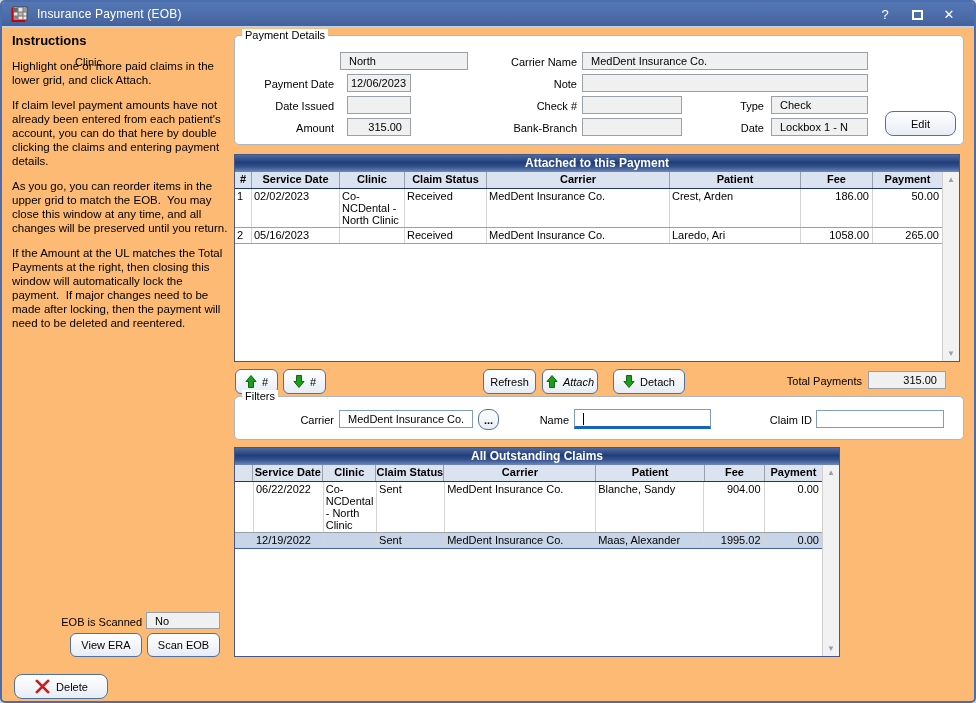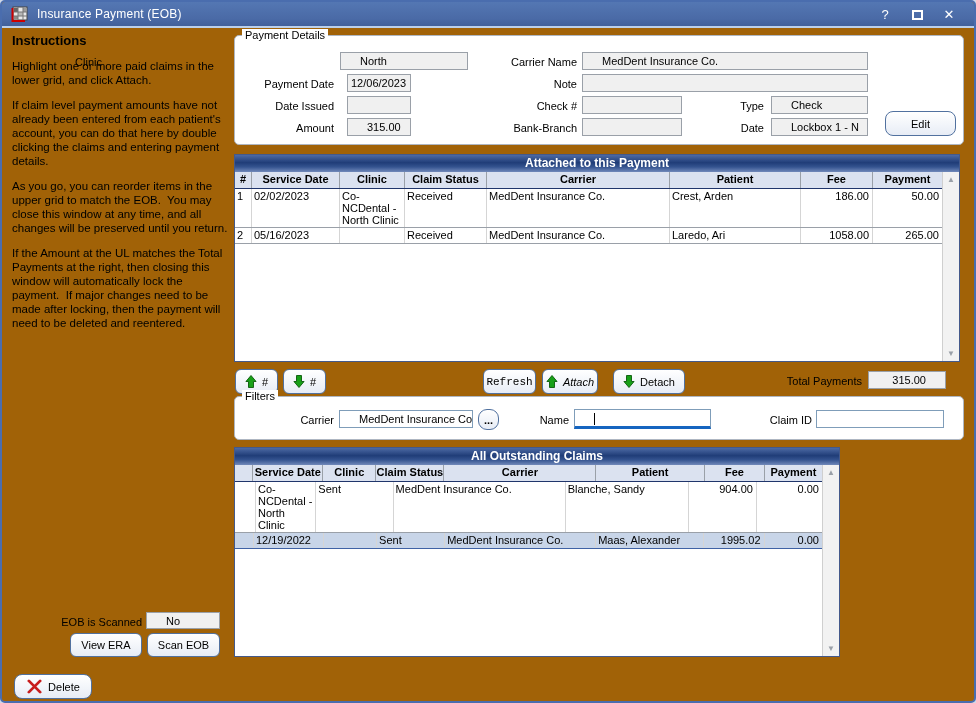--- a/index.html
+++ b/index.html
@@ -1,35 +1,35 @@
 <!DOCTYPE html>
 <html><head>
 <meta charset="utf-8">
 <style>
   * { margin:0; padding:0; box-sizing:border-box; }
   html,body { background:#cfd8e8; }
   body { font-family:"Liberation Sans", sans-serif; }
 
-  .win { position:relative; width:976px; height:703px; background:#a16207;
+  .win { position:relative; width:976px; height:703px; background:#fdba74;
          border:2px solid #4a6dae; border-radius:5px; overflow:hidden; }
 
   
   .titlebar { position:absolute; left:0; top:0; right:0; height:26px;
     background:linear-gradient(180deg,#5477b3 0%,#4a6aa6 70%,#42609a 100%);
     border-bottom:2px solid #bcd0ea;
     display:flex; align-items:center; padding:0 9px; color:#fff; }
   .tb-title { font-size:12px; margin-left:9px; letter-spacing:.2px; }
   .tb-controls { margin-left:auto; display:flex; align-items:center; gap:0; }
   .tb-btn { width:32px; text-align:center; font-size:13px; color:#fff; cursor:default; }
   .tb-max { display:inline-block; width:11px; height:10px; border:2px solid #fff; vertical-align:middle; }
 
   
   .lbl { position:absolute; font-size:11px; color:#000; text-align:right; white-space:nowrap; }
   .fld { position:absolute; border:1px solid #9aa0a8; background:#f0f0f0; height:18px;
-         font-size:11px; padding:2px 19px; overflow:hidden; white-space:nowrap; color:#000; }
+         font-size:11px; padding:2px 8px; overflow:hidden; white-space:nowrap; color:#000; }
   .fld.white { background:#fff; border-color:#7f9db9; }
   .fld.right { text-align:right; }
   .btn { position:absolute; display:flex; align-items:center; justify-content:center; gap:5px;
          background:linear-gradient(180deg,#ffffff 0%,#f2f5fa 55%,#e7ecf5 100%);
          border:1px solid #51719f; border-radius:6px; font-size:11px; color:#000; cursor:default; }
   .gbox { position:absolute; border:1px solid #aeb6c2; border-radius:5px; background:#fff; }
   .gbox-label { position:absolute; top:-7px; left:7px; background:#fff; padding:0 3px; font-size:11px; }
   .caret { display:inline-block; width:1px; height:12px; background:#000; vertical-align:middle; }
 
   
@@ -176,21 +176,21 @@
     <span>#</span>
   </button>
   <button class="btn" style="left:281px; top:367px; width:43px; height:25px;">
     <span>
         <svg width="12" height="15" viewBox="0 0 13 15">
           <path d="M6.5 14 L1 7.5 H3.8 V1 H9.2 V7.5 H12 Z" fill="#18a018" stroke="#0c5c0c"></path>
         </svg>
       </span>
     <span>#</span>
   </button>
-  <button class="btn" style="left:481px; top:367px; width:53px; height:25px;font-family:Liberation Mono, monospace;">Refresh</button>
+  <button class="btn" style="left:481px; top:367px; width:53px; height:25px;">Refresh</button>
   <button class="btn" style="left:540px; top:367px; width:56px; height:25px;font-style:italic;">
     <span>
         <svg width="12" height="15" viewBox="0 0 13 15">
           <path d="M6.5 1 L12 7.5 H9.2 V14 H3.8 V7.5 H1 Z" fill="#18a018" stroke="#0c5c0c"></path>
         </svg>
       </span>
     <span>Attach</span>
   </button>
   <button class="btn" style="left:611px; top:367px; width:72px; height:25px;">
     <span>
@@ -223,20 +223,21 @@
           <div class="gc" style="width:84px">Service Date</div>
           <div class="gc" style="width:64px">Clinic</div>
           <div class="gc" style="width:82px">Claim Status</div>
           <div class="gc" style="width:183px">Carrier</div>
           <div class="gc" style="width:131px">Patient</div>
           <div class="gc" style="width:72px">Fee</div>
           <div class="gc" style="width:69px">Payment</div>
         </div>
         <div class="grow">
           <div class="gc" style="width:22px"></div>
+          <div class="gc" style="width:84px">06/22/2022</div>
           <div class="gc wrap" style="width:64px">Co-NCDental - North Clinic</div>
           <div class="gc" style="width:82px">Sent</div>
           <div class="gc" style="width:183px">MedDent Insurance Co.</div>
           <div class="gc" style="width:131px">Blanche, Sandy</div>
           <div class="gc r" style="width:72px">904.00</div>
           <div class="gc r" style="width:69px">0.00</div>
         </div>
         <div class="grow sel">
           <div class="gc" style="width:22px"></div>
           <div class="gc" style="width:84px">12/19/2022</div>
@@ -253,21 +254,21 @@
         <span>▼</span>
       </div>
     </div>
   </div>
 
   <span class="lbl" style="left:20px; top:614px; width:120px;">EOB is Scanned</span>
   <div class="fld" style="left:144px; top:610px; width:74px; height:17px;">No</div>
   <button class="btn" style="left:68px; top:631px; width:72px; height:24px;">View ERA</button>
   <button class="btn" style="left:145px; top:631px; width:73px; height:24px;">Scan EOB</button>
 
-  <button class="btn" style="left:12px; top:672px; width:78px; height:25px; border-radius:8px;align-items:center;">
+  <button class="btn" style="left:12px; top:672px; width:94px; height:25px; border-radius:8px;align-items:center;">
     <span>
         <svg width="17" height="15" viewBox="0 0 18 16">
           <path d="M3 2 L15 14 M15 2 L3 14" stroke="#c81e1e" stroke-width="3" stroke-linecap="round" fill="none"></path>
         </svg>
       </span>
     <span>Delete</span>
   </button>
 
 </div>
 

